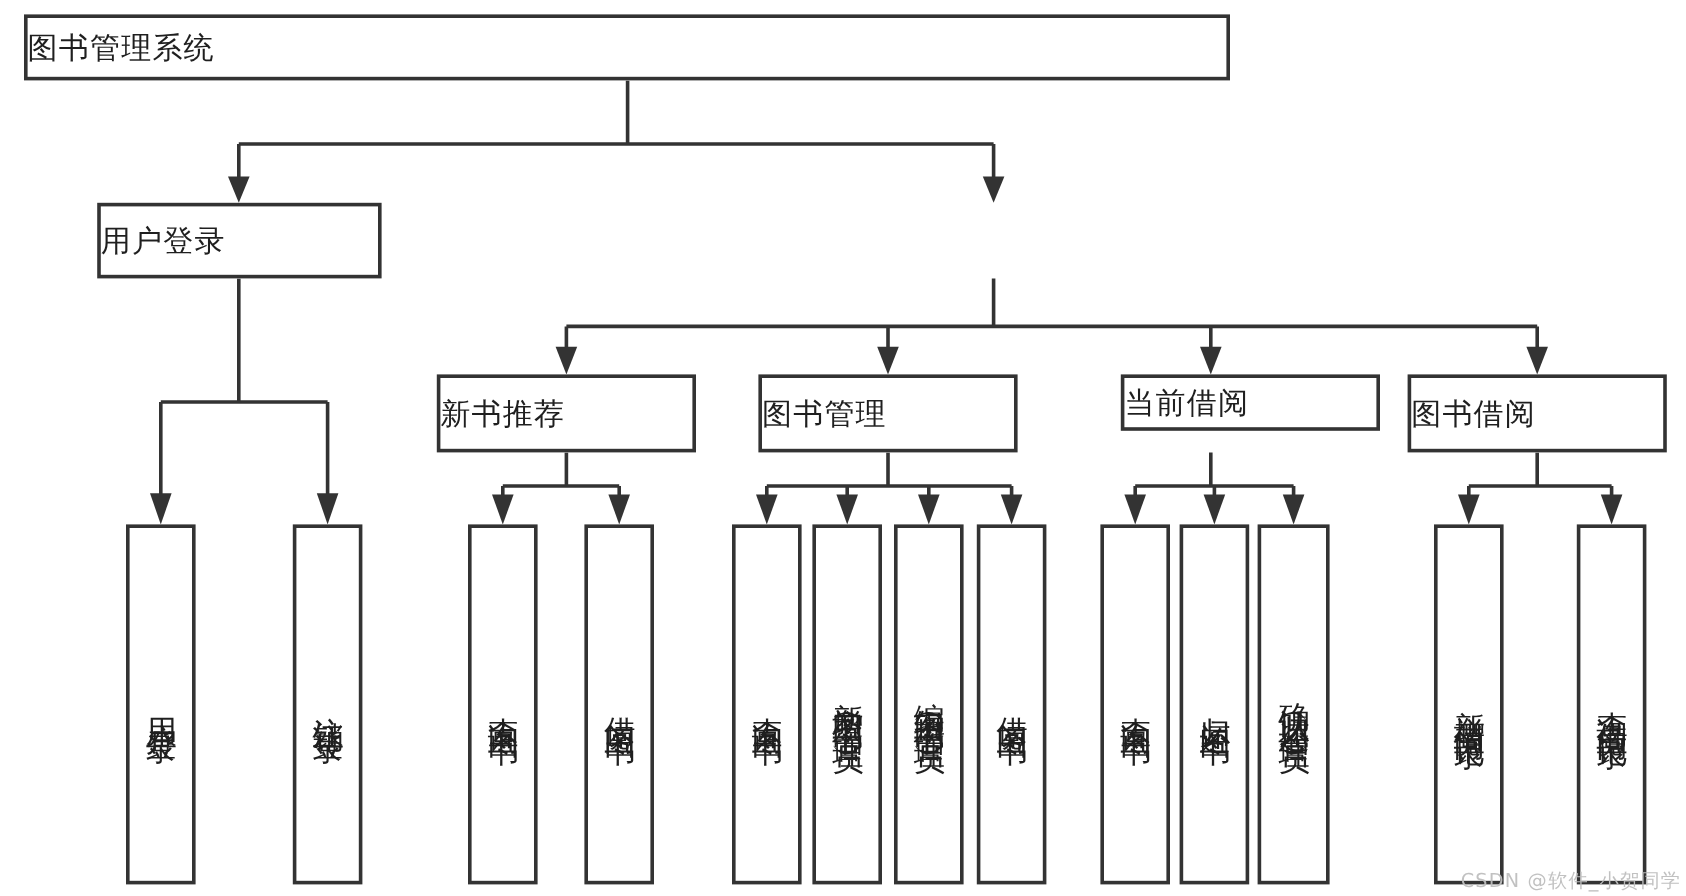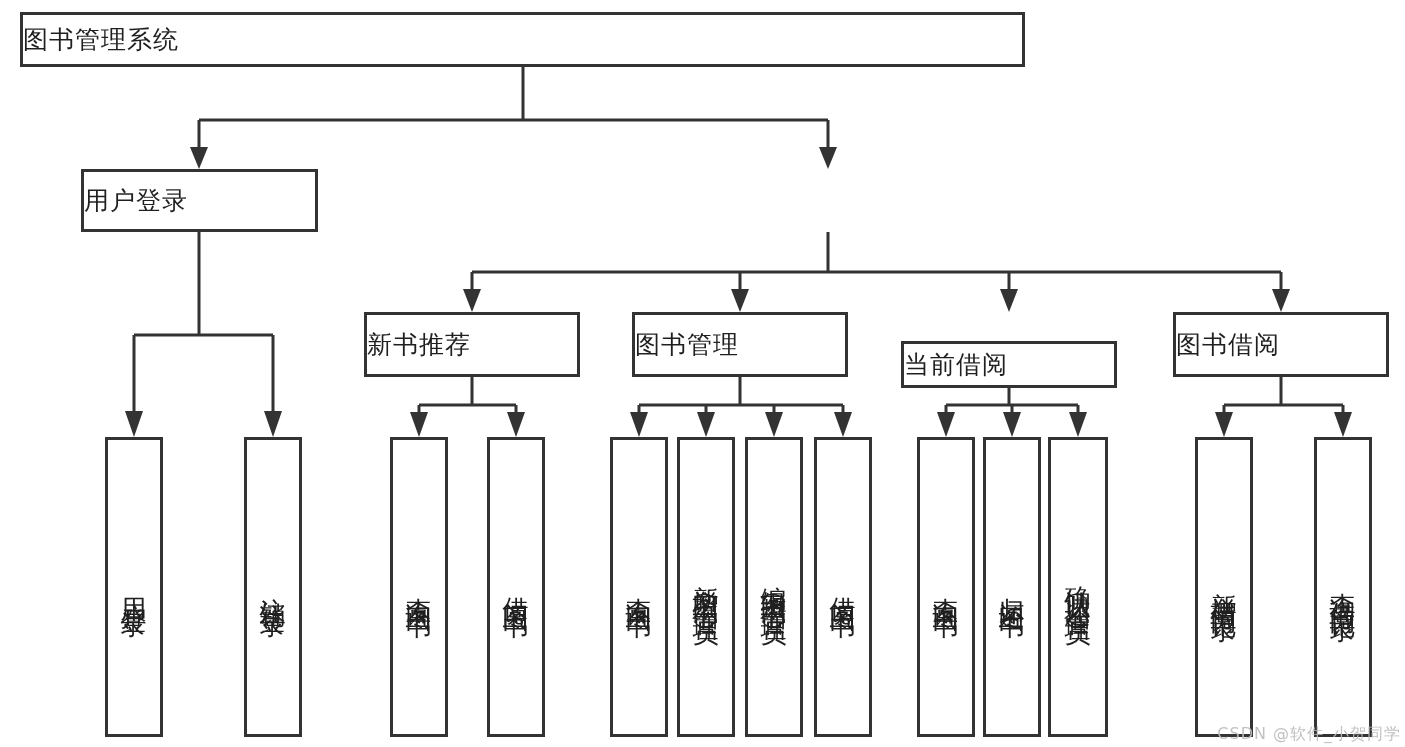--- a/index.html
+++ b/index.html
@@ -31,21 +31,21 @@
     text-orientation:mixed;
     letter-spacing:5px;
     line-height:1;
   }
   
   #root-box      {left:20px;  top:12px;  width:1005px;height:55px;}
   #user-login-box{left:81px;  top:169px; width:237px; height:63px;}
   #book-mgmt-box {left:712px; top:169px; width:233px; height:63px;}
   #new-book-box  {left:364px; top:312px; width:216px; height:65px;}
   #borrow-box    {left:632px; top:312px; width:216px; height:65px;}
-  #current-box   {left:901px; top:312px; width:216px; height:47px;margin-top:29px;}
+  #current-box   {left:934px; top:312px; width:216px; height:47px;}
   #record-box    {left:1173px;top:312px; width:216px; height:65px;}
   .leaf{top:437px;width:58px;height:300px;}
   #leaf-u1{left:105px;}  #leaf-u2{left:244px;}
   #leaf-n1{left:390px;}  #leaf-n2{left:487px;}
   #leaf-b1{left:610px;}  #leaf-b2{left:677px;} #leaf-b3{left:745px;} #leaf-b4{left:814px;}
   #leaf-c1{left:917px;}  #leaf-c2{left:983px;} #leaf-c3{left:1048px;width:60px;}
   #leaf-r1{left:1195px;} #leaf-r2{left:1314px;}
   #watermark{
     position:absolute;z-index:5;
     right:4px;bottom:2px;

